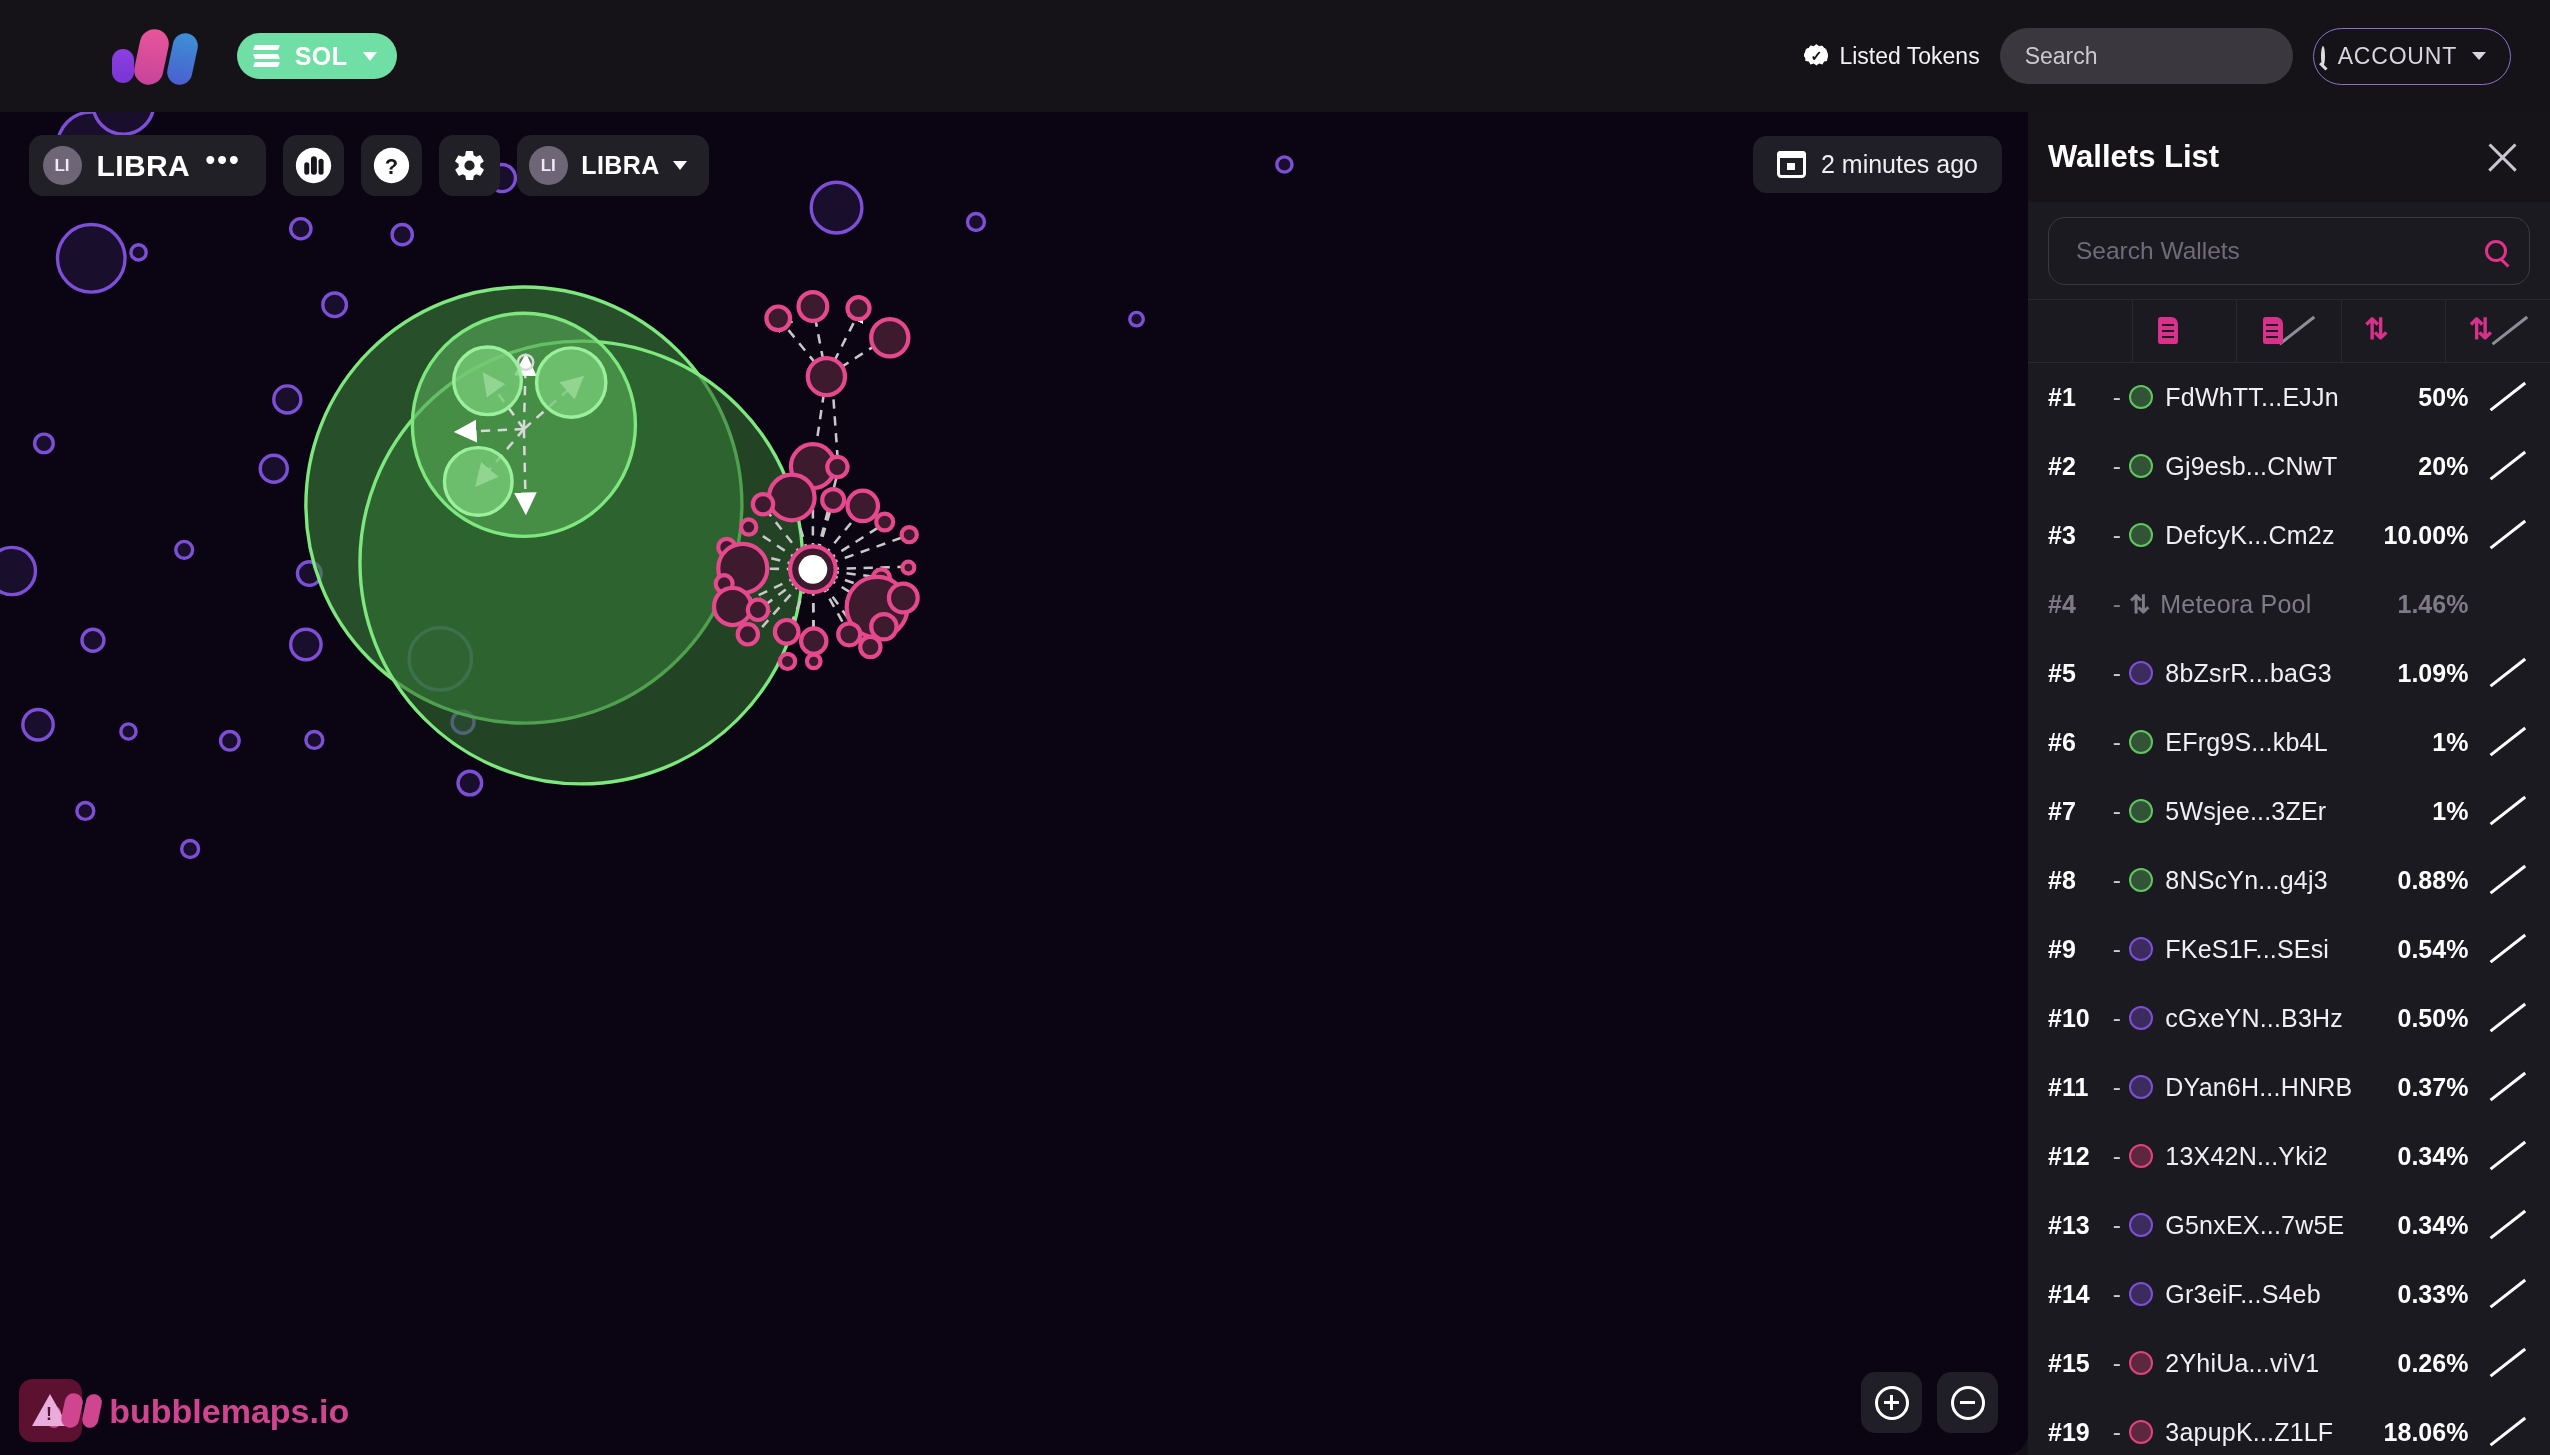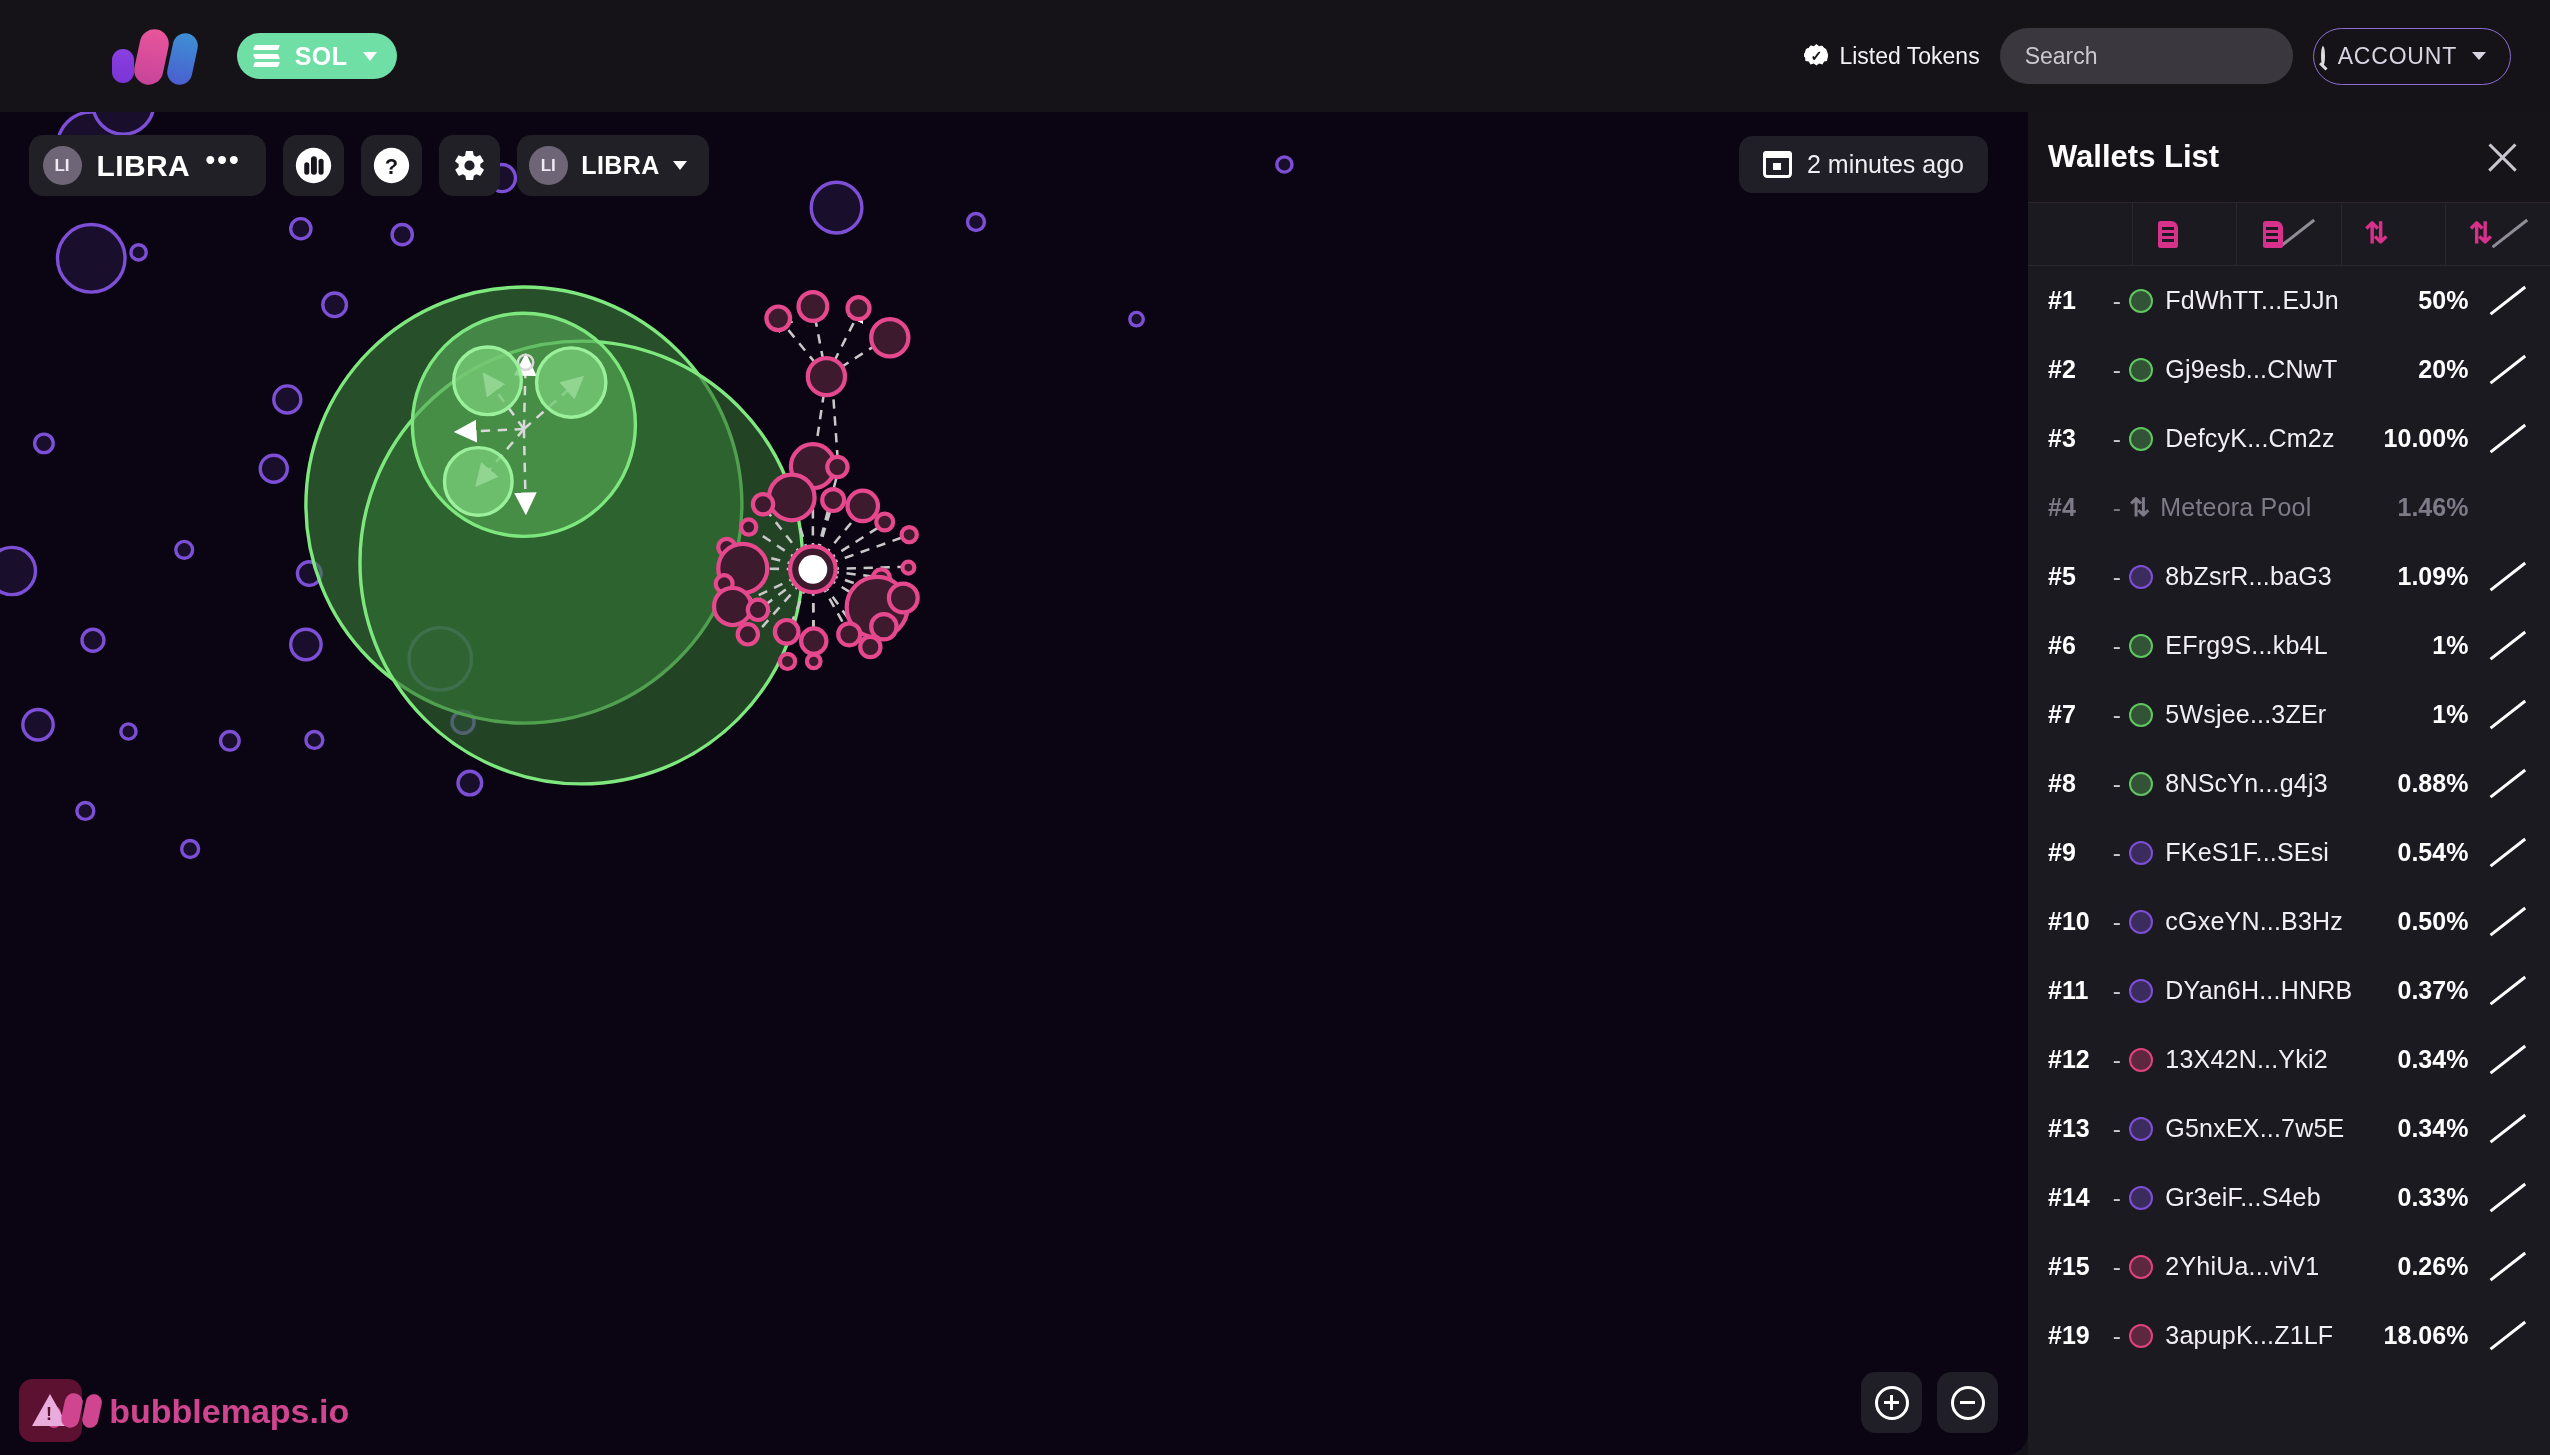--- a/index.html
+++ b/index.html
@@ -62,21 +62,21 @@
   .tb-pill { background:#222027; border-radius:14.4px; height:61px; display:flex; align-items:center; cursor:pointer; }
   .tb-pill.icon-only { width:61px; justify-content:center; }
   .token-chip { padding:0 25px 0 13.5px; gap:15px; }
   .token-ava { width:39px;height:39px;border-radius:50%;background:#6e6576;color:#efeaf3;font-size:17px;
       font-weight:700;display:flex;align-items:center;justify-content:center; }
   .token-name { color:#fff;font-size:30px;font-weight:700;letter-spacing:0.4px; }
   .dots { color:#fff; font-size:29px; letter-spacing:1.7px; line-height:.5; padding-bottom:10px; }
   .tb-pill2 { padding:0 22px 0 12px; gap:13.5px; }
   .token-name2 { color:#fff;font-size:25px;font-weight:700;letter-spacing:0.4px; }
 
-  #time-pill { position:absolute; right:40px; top:24px; background:#201e26; border-radius:13.5px; height:57px;
+  #time-pill { position:absolute; right:26px; top:24px; background:#201e26; border-radius:13.5px; height:57px;
       display:flex;align-items:center;gap:15px;padding:0 24px; z-index:20; cursor:pointer;}
   #time-pill .label { color:#efeef2; font-size:25px; }
   .cal-icon{ width:29px;height:27px;border:3.4px solid #fff;border-radius:4.2px;position:relative;}
   .cal-icon::before{content:"";position:absolute;left:-3.4px;right:-3.4px;top:-3.4px;height:7.6px;background:#fff;border-radius:3.4px 3.4px 0 0;}
   .cal-icon::after{content:"";position:absolute;left:6.8px;top:8.5px;width:8.5px;height:7.6px;background:#fff;}
 
   
   #zoom-controls { position:absolute; right:30px; bottom:22px; display:flex; gap:15px; z-index:20; }
   .zoom-btn{ width:61px;height:61px;background:#201e26;border-radius:14.4px;display:flex;align-items:center;justify-content:center;cursor:pointer;}
   .circ{ width:34px;height:34px;border:3.4px solid #fff;border-radius:50%;position:relative; }
@@ -375,20 +375,26 @@
       </div>
     </div>
   </div>
 
   <div id="wallets-panel">
     <div id="panel-head">
       <span id="panel-title">Wallets List</span>
       <span id="panel-close"></span>
     </div>
 
+    <div id="panel-search-wrap">
+      <div id="panel-search">
+        <input type="text" placeholder="Search Wallets" style="">
+        <span class="mag-pink"></span>
+      </div>
+    </div>
 
     <div id="filter-row">
       <div class="filter-cell">
         <span class="eye" style="--c:#ffffff"><span class="lid"></span><span class="pupil"></span></span>
       </div>
       <div class="filter-cell">
         <span class="doc-glyph"></span>
         <span class="eye" style="--c:#908d98"><span class="lid"></span><span class="pupil"></span></span>
       </div>
       <div class="filter-cell">

